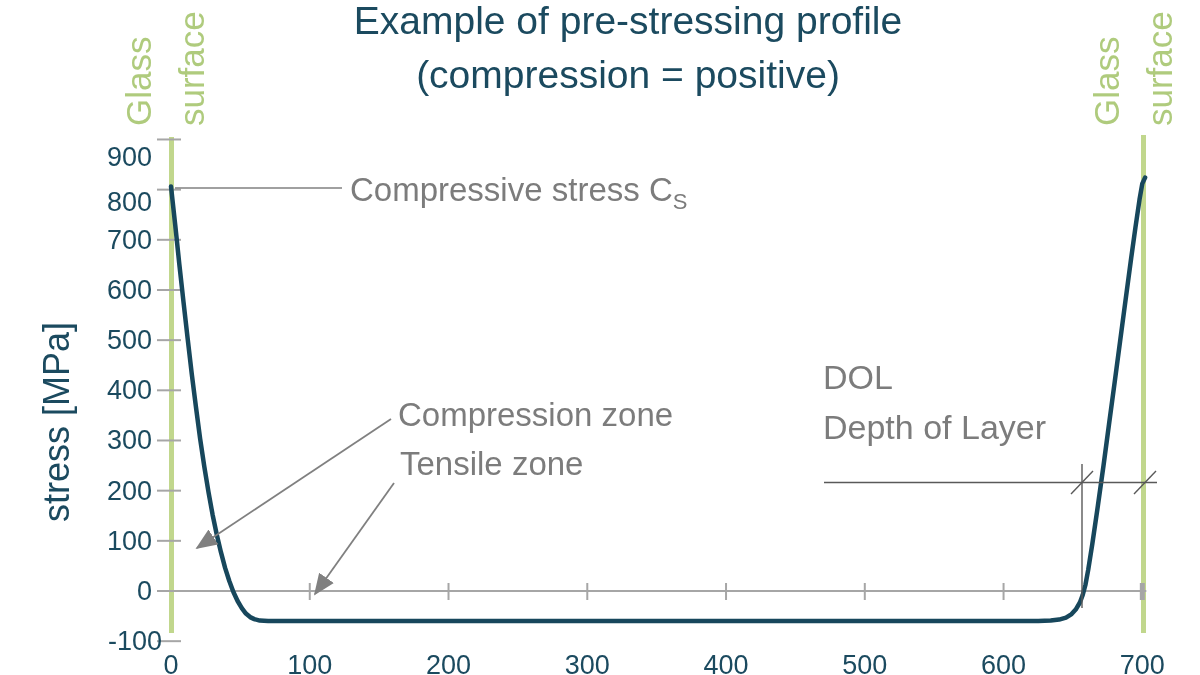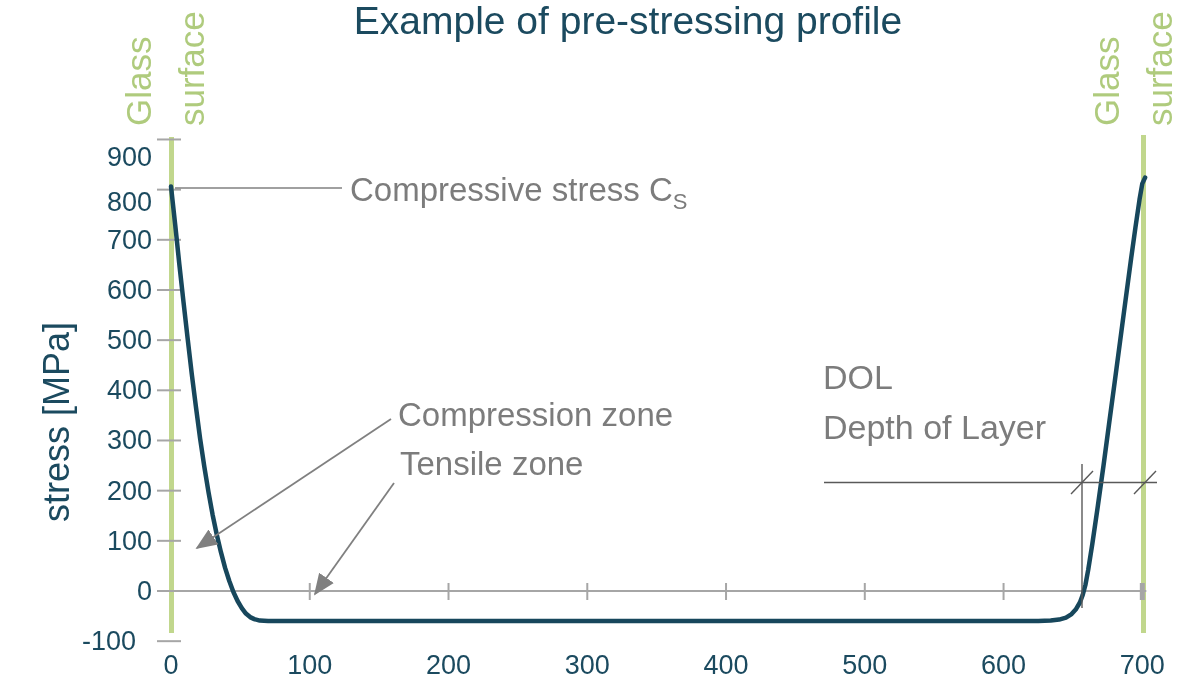--- a/index.html
+++ b/index.html
@@ -36,20 +36,21 @@
   .arrow{stroke:var(--arrow,#808080);stroke-width:1.8;}
   #arrowhead path{fill:var(--arrow,#808080);stroke:none;}
 </style>
 </head>
 <body>
 
 <div id="canvas">
 
   <div id="title" class="abs teal">
     <div>Example of pre-stressing profile</div>
+    <div>(compression = positive)</div>
   </div>
 
   <div id="surface-left" class="abs surface-label greentxt">
     <div>Glass</div>
     <div>surface</div>
   </div>
   <div id="surface-right" class="abs surface-label greentxt">
     <div>Glass</div>
     <div>surface</div>
   </div>
@@ -106,21 +107,21 @@
       <div class="abs ytick-label teal" style="left: 82px; top: 142px;">900</div>
       <div class="abs ytick-label teal" style="left: 82px; top: 187px;">800</div>
       <div class="abs ytick-label teal" style="left: 82px; top: 224.81px;">700</div>
       <div class="abs ytick-label teal" style="left: 82px; top: 274.98px;">600</div>
       <div class="abs ytick-label teal" style="left: 82px; top: 325.15px;">500</div>
       <div class="abs ytick-label teal" style="left: 82px; top: 375.32px;">400</div>
       <div class="abs ytick-label teal" style="left: 82px; top: 425.49px;">300</div>
       <div class="abs ytick-label teal" style="left: 82px; top: 475.66px;">200</div>
       <div class="abs ytick-label teal" style="left: 82px; top: 525.83px;">100</div>
       <div class="abs ytick-label teal" style="left: 82px; top: 576px;">0</div>
-      <div class="abs ytick-label teal" style="left: 66px; top: 626.17px;">-100</div>
+      <div class="abs ytick-label teal" style="left: 92px; top: 626.17px;">-100</div>
       <div class="abs xtick-label teal" style="left: 126px; top: 652px;">0</div>
       <div class="abs xtick-label teal" style="left: 264.76px; top: 652px;">100</div>
       <div class="abs xtick-label teal" style="left: 403.52px; top: 652px;">200</div>
       <div class="abs xtick-label teal" style="left: 542.28px; top: 652px;">300</div>
       <div class="abs xtick-label teal" style="left: 681.04px; top: 652px;">400</div>
       <div class="abs xtick-label teal" style="left: 819.8px; top: 652px;">500</div>
       <div class="abs xtick-label teal" style="left: 958.56px; top: 652px;">600</div>
       <div class="abs xtick-label teal" style="left: 1097.32px; top: 652px;">700</div>
     </div>
 

